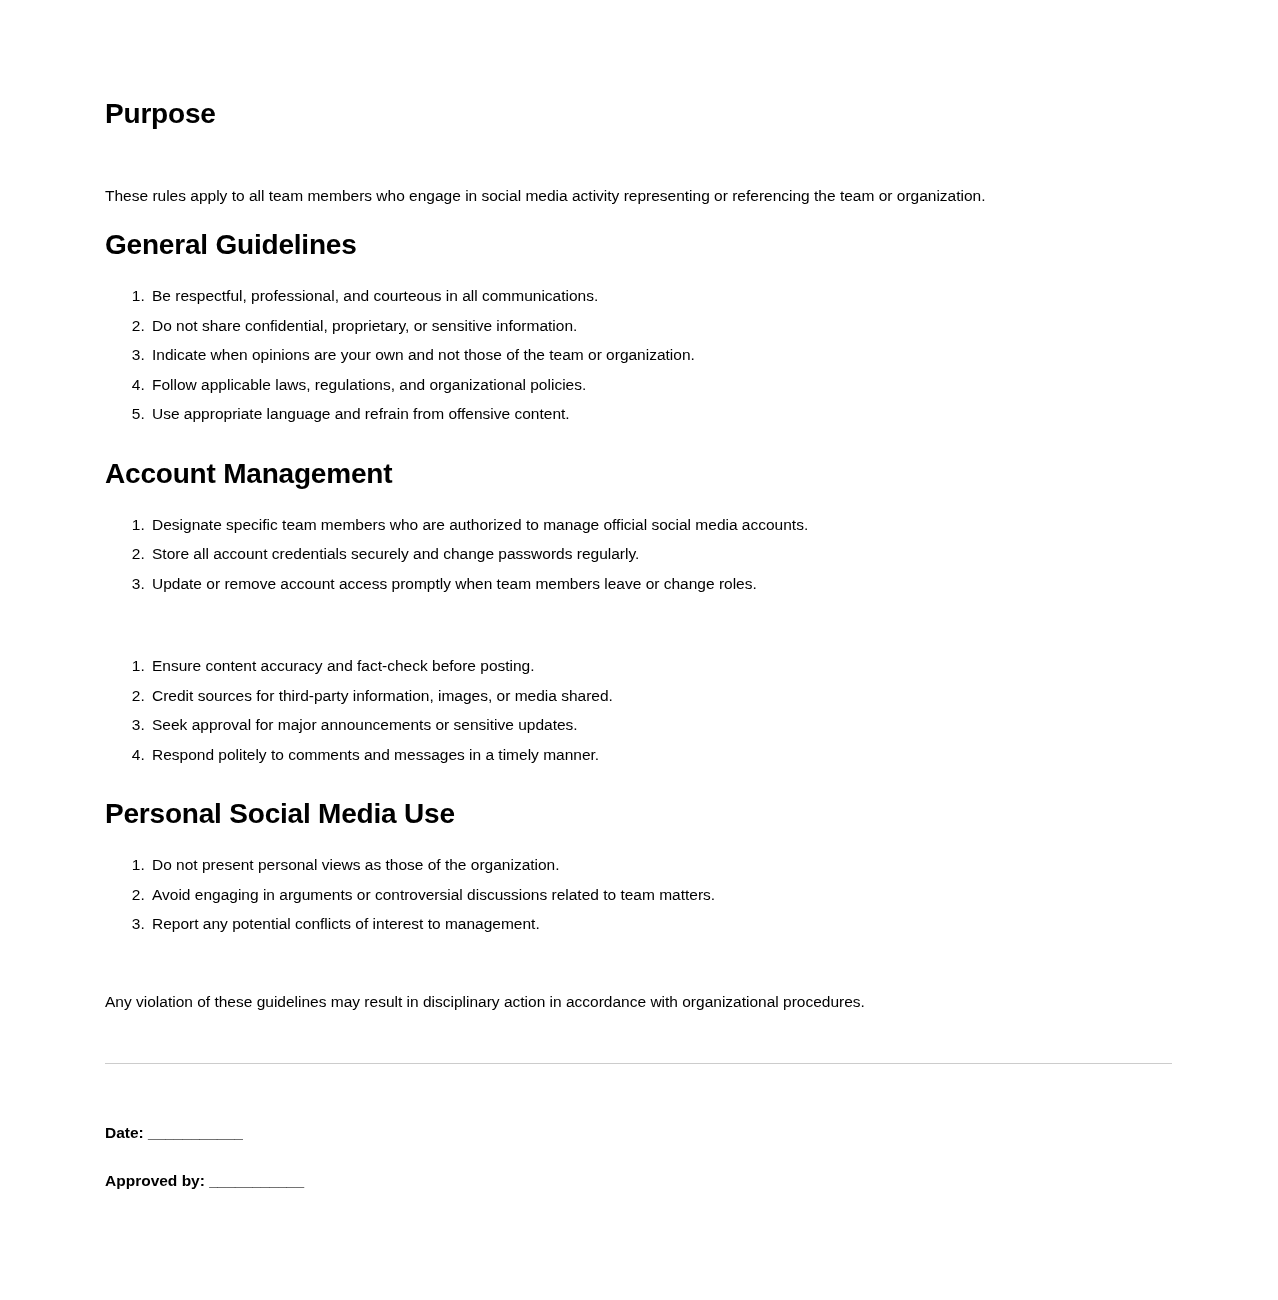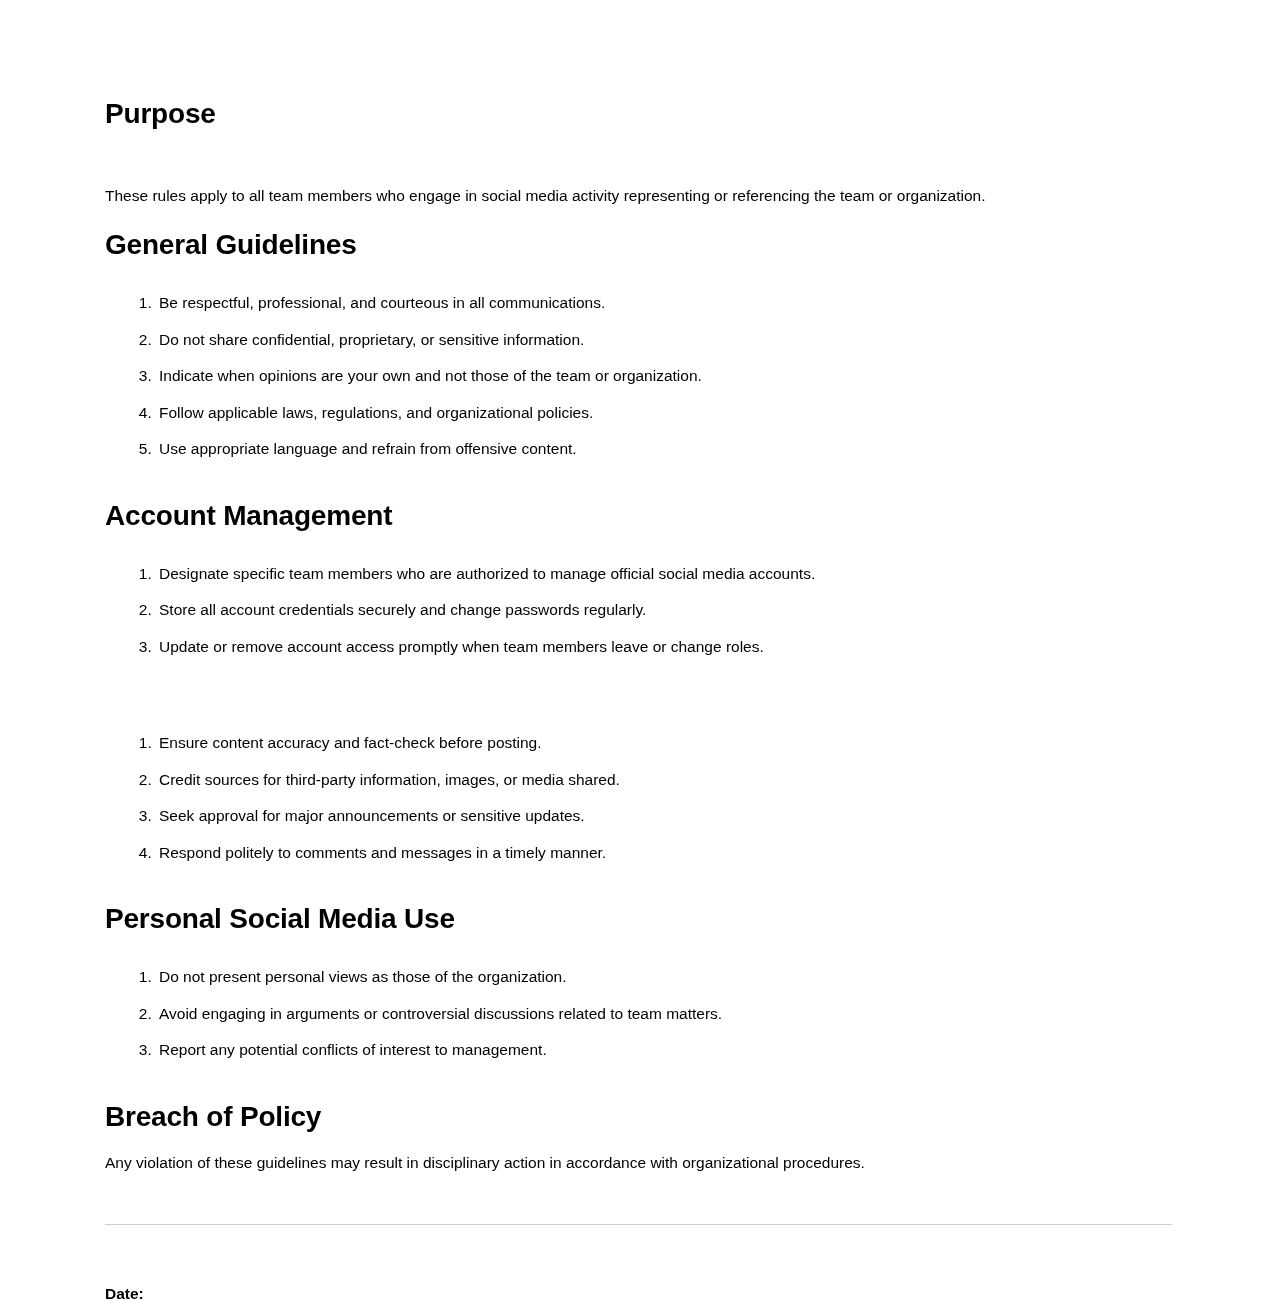--- a/index.html
+++ b/index.html
@@ -52,21 +52,21 @@
   .gap-h-to-list { height: 18px; }
   .gap-list-to-h { height: 26px; }
   ol.rules-list {
     margin: 0;
     padding-left: 35px;
     font-size: 15.5px;
     line-height: 20.5px;
     color: #000;
   }
   ol.rules-list li {
-    margin: 16px;
+    margin: 9px;
     padding: 0 0 0 3px;
   }
   hr.divider {
     border: none;
     border-top: 1px solid #cccccc;
     margin: 0;
     width: 1067px;
   }
   .gap-before-hr { height: 46px; }
   .gap-after-hr { height: 33px; }
@@ -132,21 +132,20 @@
   <h2 class="section-heading">Personal Social Media Use</h2>
   <div class="gap-h-to-list"></div>
   <ol class="rules-list">
     <li>Do not present personal views as those of the organization.</li>
     <li>Avoid engaging in arguments or controversial discussions related to team matters.</li>
     <li>Report any potential conflicts of interest to management.</li>
   </ol>
 
   <div class="gap-list-to-h"></div>
 
-  <h2 class="section-heading">Breach of Policy</h2>
   <div class="gap-h-to-p"></div>
   <p class="body-text">Any violation of these guidelines may result in disciplinary action in accordance with organizational procedures.</p>
 
   <div class="gap-before-hr"></div>
   <hr class="divider">
   <div class="gap-after-hr"></div>
 
   <div class="signature-line">Date: ___________</div>
   <div class="signature-line">Approved by: ___________</div>
 

